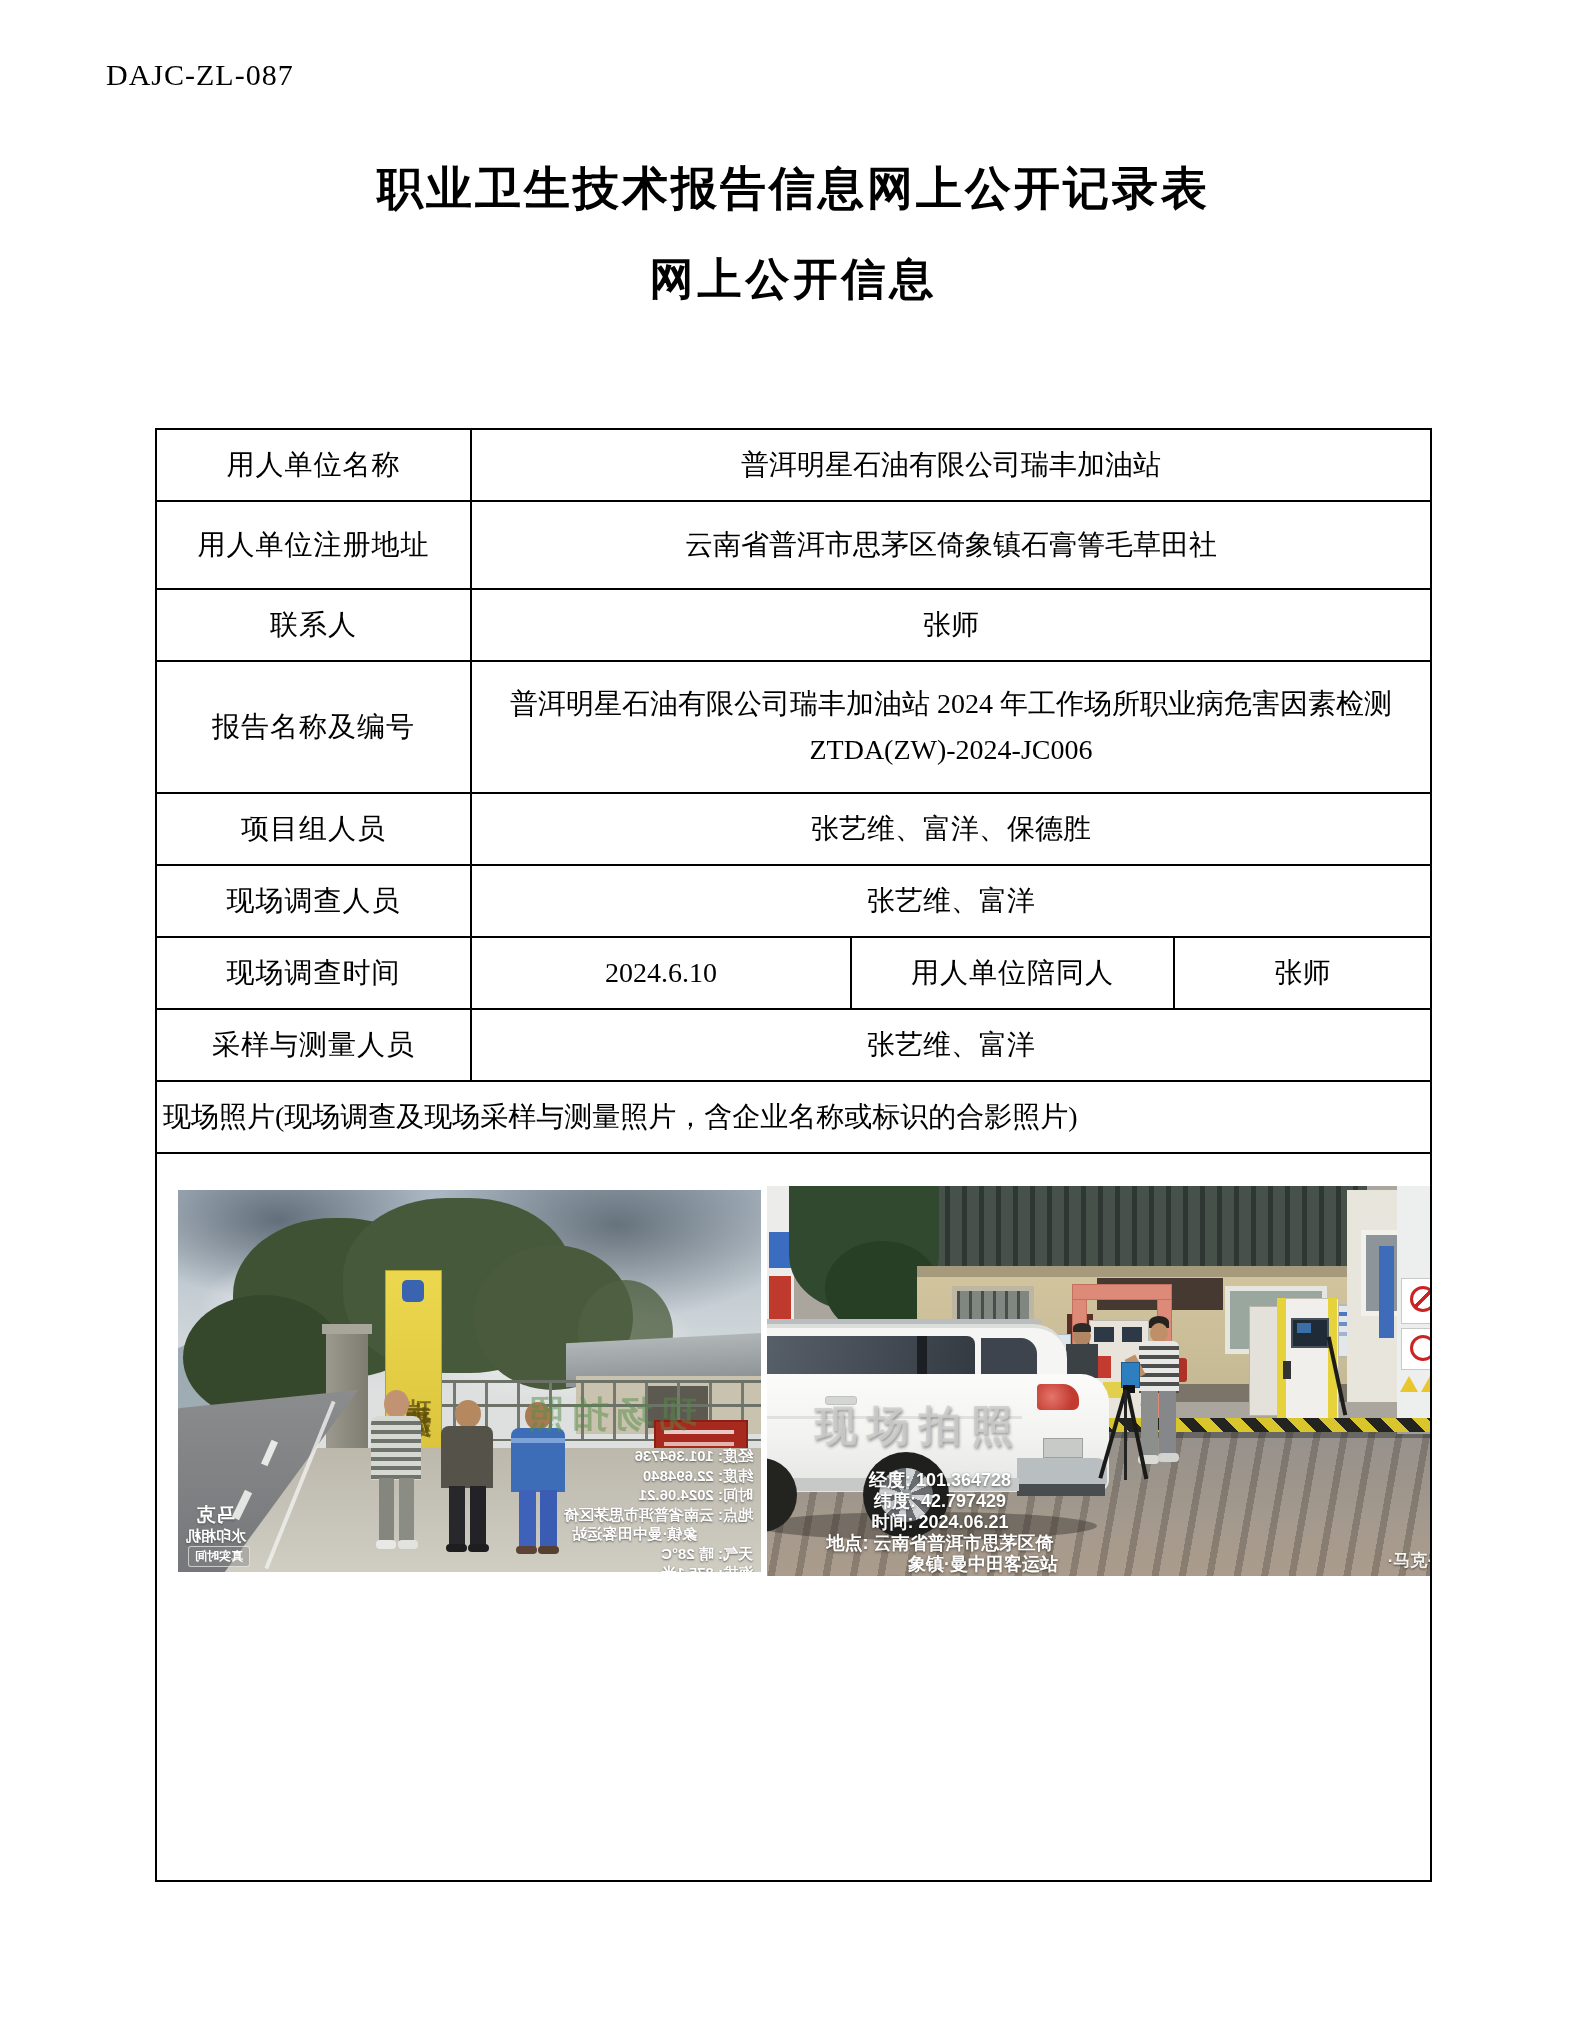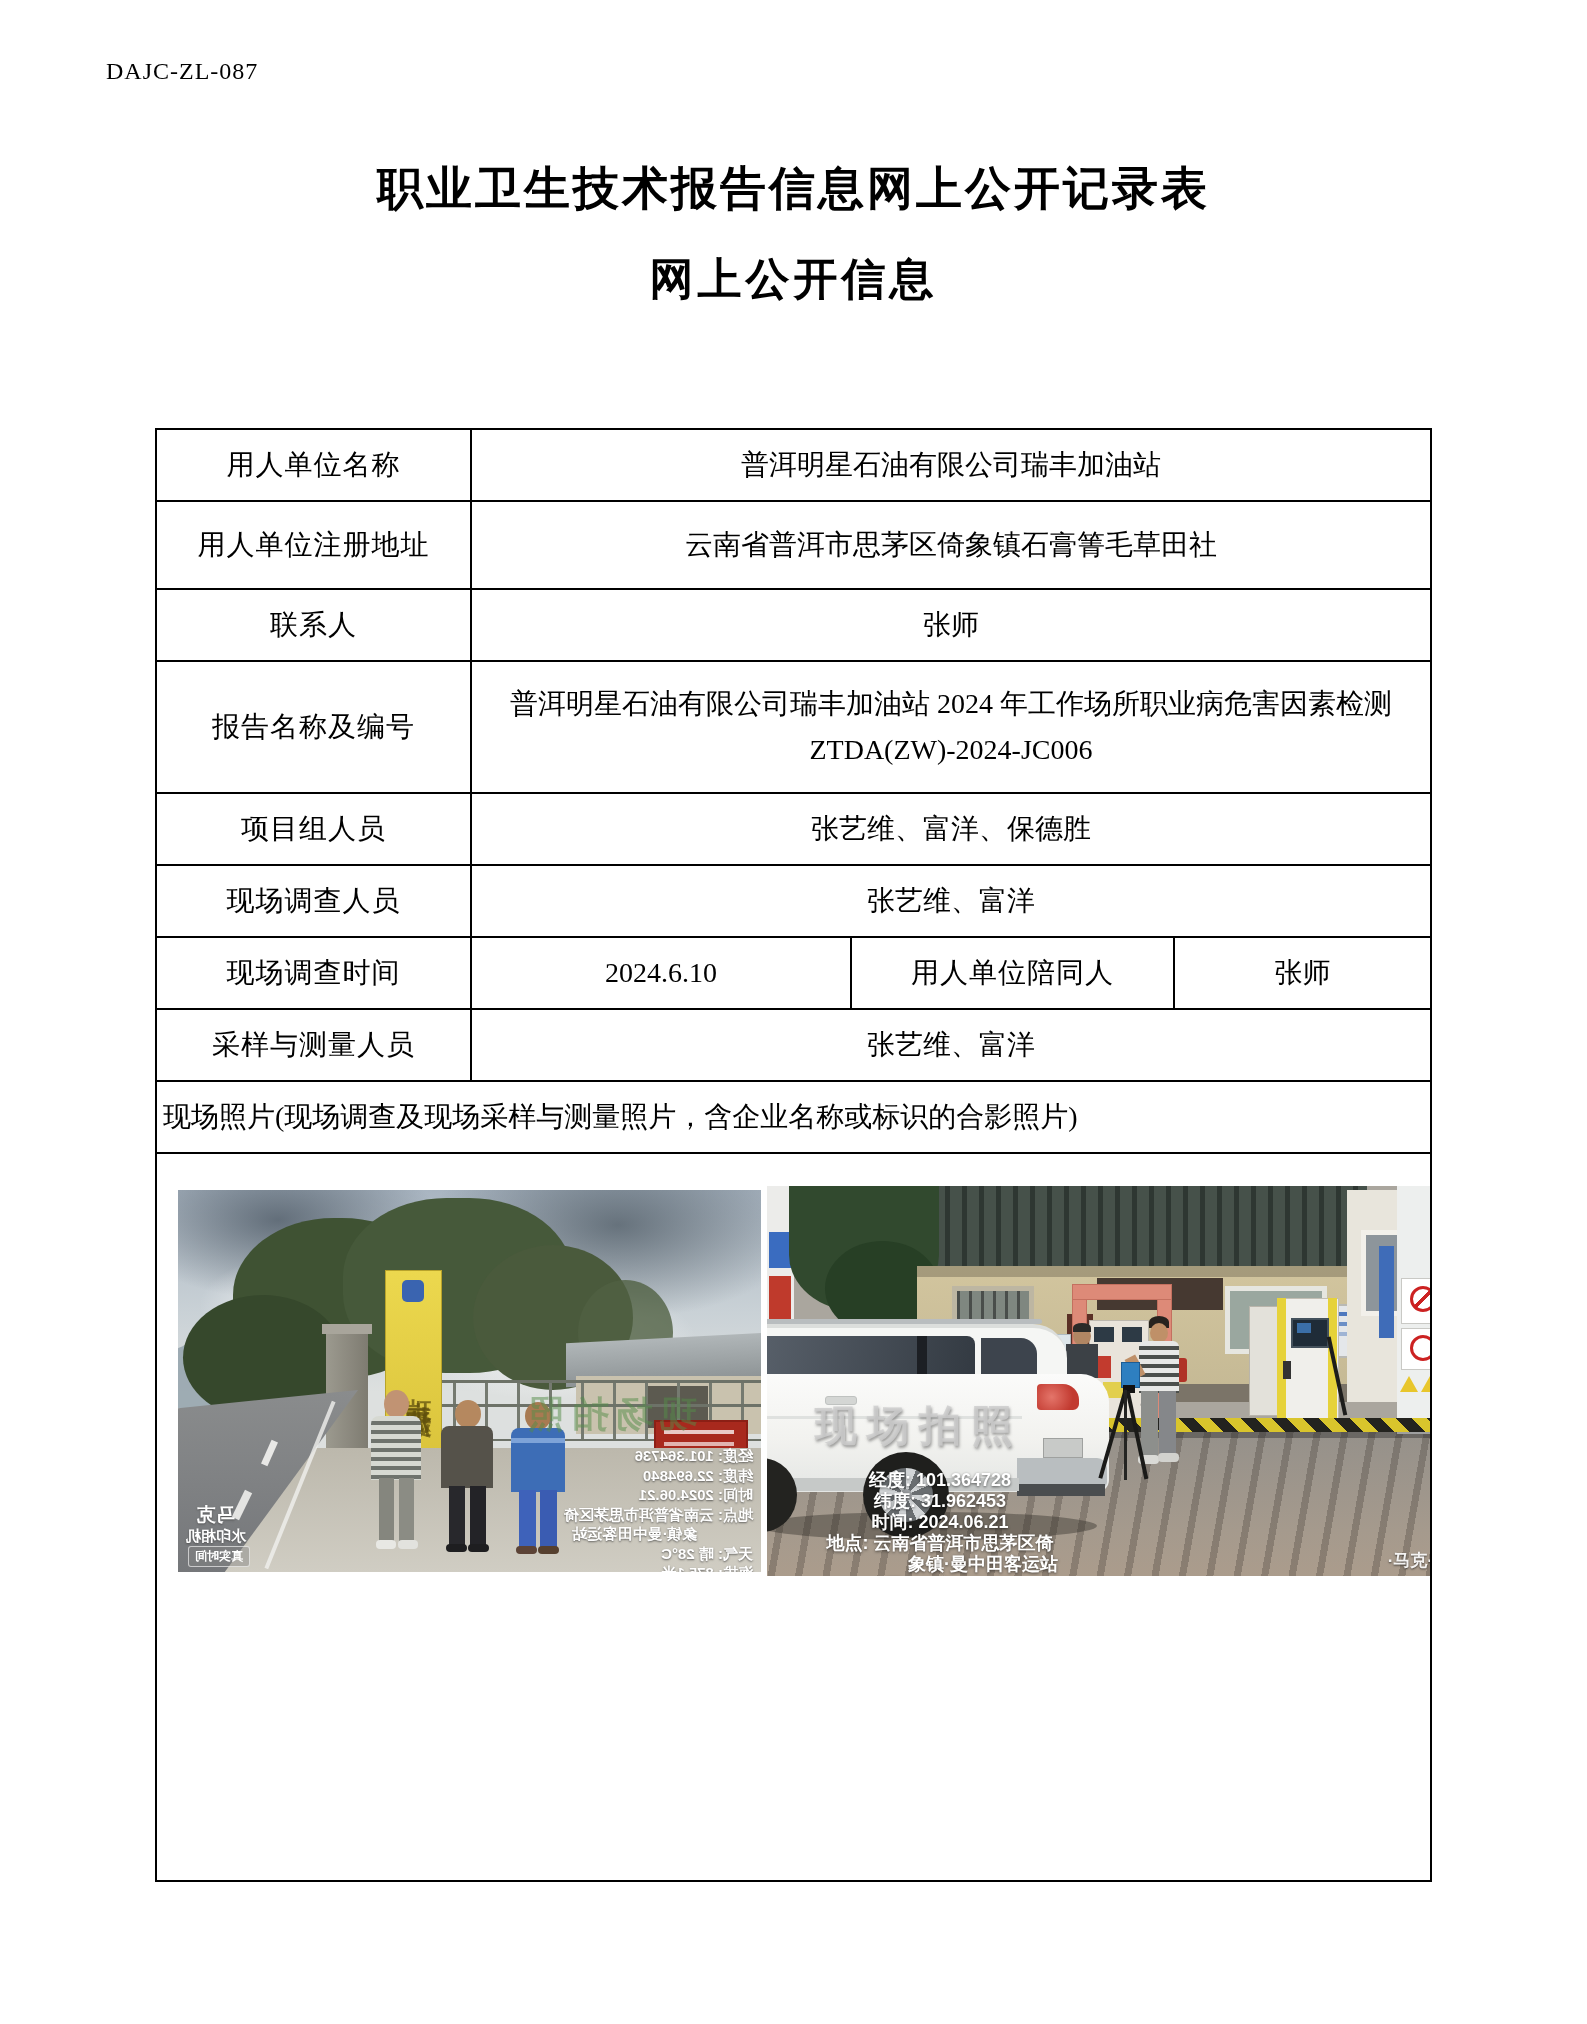--- a/index.html
+++ b/index.html
@@ -1,19 +1,19 @@
 <!DOCTYPE html>
 <html><head>
 <meta charset="utf-8">
 <style>
   html,body{margin:0;padding:0;background:#fff;}
   body{width:1587px;height:2024px;position:relative;font-family:"Liberation Serif",serif;color:#000;overflow:hidden;}
   .abs{position:absolute;}
   .s{position:absolute;}
-  #doc-code{left:106px;top:58px;font-size:24px;letter-spacing:1px;}
+  #doc-code{left:106px;top:58px;font-size:30px;letter-spacing:1px;}
   #doc-title{left:0;top:158px;width:1587px;text-align:center;font-size:46px;font-weight:bold;letter-spacing:3px;}
   #doc-subtitle{left:0;top:250px;width:1587px;text-align:center;font-size:44px;font-weight:bold;letter-spacing:4px;}
   table.main{position:absolute;left:155px;top:428px;border-collapse:collapse;table-layout:fixed;width:1275px;}
   table.main td{border:2px solid #000;text-align:center;vertical-align:middle;font-size:28px;padding:16px;overflow:hidden;}
   td.lbl{letter-spacing:1px;}
   .two-line div{line-height:1.65;}
   td.caption-cell{text-align:left !important;padding-left:6px !important;}
   td.photo-cell{vertical-align:top !important;}
   .photo-wrap{position:relative;width:100%;height:100%;}
   .photo{position:absolute;overflow:hidden;background:#b9b9b2;}
@@ -266,21 +266,21 @@
           <div class="s" style="left:391px;top:267px;width:21px;height:9px;background:#d2d2ce;border-radius:4px;"></div>
           <div class="s" style="left:354px;top:176px;width:17px;height:24px;background:#2e7fc0;border:1px solid #1d5c94;"></div>
           <div class="s" style="left:356px;top:199px;width:12px;height:8px;background:#111;"></div>
           <div class="s" style="left:344px;top:202px;width:4px;height:92px;background:#1a1a18;transform:rotate(16deg);"></div>
           <div class="s" style="left:368px;top:204px;width:4px;height:90px;background:#1a1a18;transform:rotate(-12deg);"></div>
           <div class="s" style="left:357px;top:204px;width:3px;height:90px;background:#242422;"></div>
 
           <div class="s" style="left:2px;top:212px;width:300px;font-family:'Liberation Sans',sans-serif;font-size:42px;font-weight:bold;letter-spacing:10px;color:rgba(205,205,205,.82);text-shadow:1px 2px 3px rgba(80,80,80,.55);">现场拍照</div>
           <div class="s wm" style="left:8px;top:284px;width:330px;font-size:18px;line-height:21px;text-shadow:0 1px 3px rgba(0,0,0,.6);">
             <div>经度: 101.364728</div>
-            <div>纬度: 31.962453</div>
+            <div>纬度: 42.797429</div>
             <div>时间: 2024.06.21</div>
             <div>地点: 云南省普洱市思茅区倚</div>
             <div style="padding-left:86px;">象镇·曼中田客运站</div>
             <div>天气: 晴 28°C</div>
           </div>
           <div class="s wm" style="right:10px;bottom:4px;font-size:17px;text-shadow:0 1px 2px rgba(0,0,0,.6);color:rgba(255,255,255,.92);">·马克·</div>
         </div>
 
       </div>
     </td>

